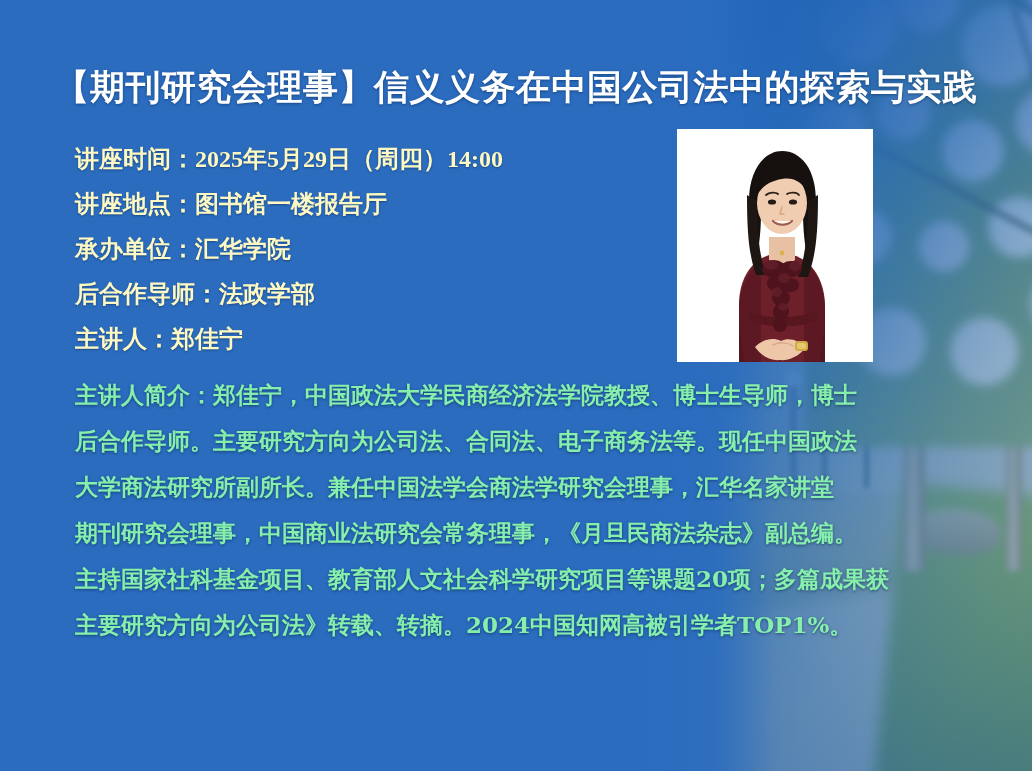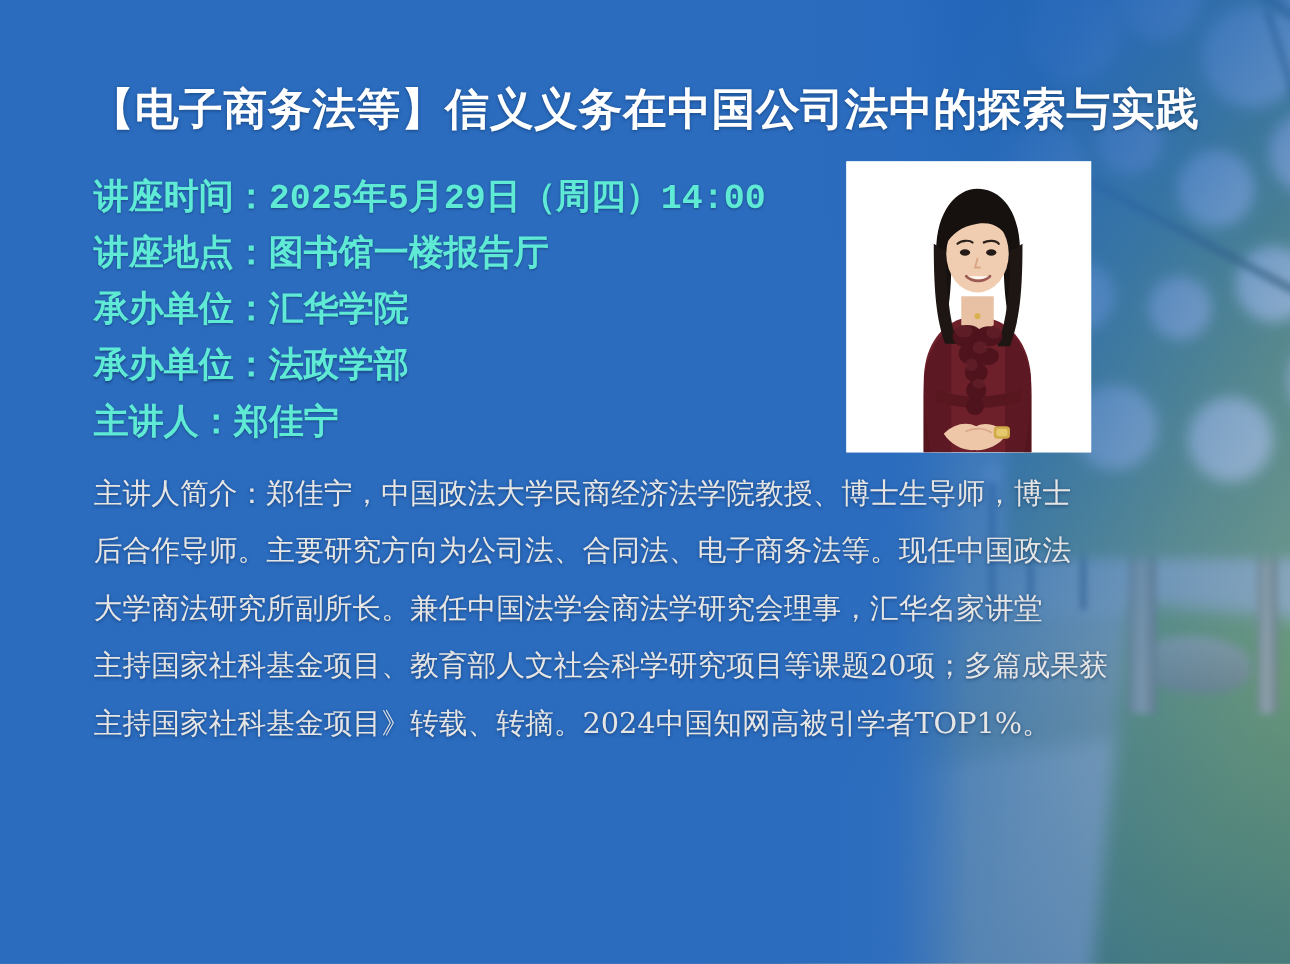--- a/index.html
+++ b/index.html
@@ -157,25 +157,25 @@
     white-space: nowrap;
   }
 
   .info-block {
     position: absolute;
     left: 75px;
     top: 137px;
     width: 600px;
   }
   .info-line {
-    font-family: Liberation Mono, monospace;
+    font-family: Liberation Serif, serif;
     font-weight: 700;
-    font-size: 28px;
+    font-size: 24px;
     line-height: 45px;
-    color: #5eead4;
+    color: #fef9c3;
     text-shadow: 0 1px 2px rgba(10,40,80,.5);
     white-space: nowrap;
   }
 
   .portrait {
     position: absolute;
     left: 677px;
     top: 129px;
     width: 196px;
     height: 233px;
@@ -185,24 +185,24 @@
   .portrait svg { display: block; width: 100%; height: 100%; }
 
   .bio-block {
     position: absolute;
     left: 75px;
     top: 372px;
     width: 895px;
   }
   .bio-line {
     font-family: "DejaVu Serif", "Liberation Serif", serif;
-    font-weight: 400;
+    font-weight: 700;
     font-size: 23px;
     line-height: 46px;
-    color: #e5e5e5;
+    color: #86efac;
     text-shadow: 0 1px 3px rgba(10,40,80,.65);
     white-space: nowrap;
   }
 </style>
 </head>
 <body>
 
 <div id="poster">
 
   <div class="bg-layer">
@@ -232,27 +232,27 @@
     <div class="bg-branch b2"></div>
     <div class="bg-branch b3"></div>
     <div class="bg-tint"></div>
     <div class="bg-tint2"></div>
     <div class="bg-solidleft"></div>
     <div class="bg-solidleft2"></div>
   </div>
 
   <div class="content">
 
-    <div class="poster-title">【电子商务法等】信义义务在中国公司法中的探索与实践</div>
+    <div class="poster-title">【期刊研究会理事】信义义务在中国公司法中的探索与实践</div>
 
     <div class="info-block">
       <div class="info-line">讲座时间：2025年5月29日（周四）14:00</div>
       <div class="info-line">讲座地点：图书馆一楼报告厅</div>
       <div class="info-line">承办单位：汇华学院</div>
-      <div class="info-line">承办单位：法政学部</div>
+      <div class="info-line">后合作导师：法政学部</div>
       <div class="info-line">主讲人：郑佳宁</div>
     </div>
 
     <div class="portrait">
       <svg viewBox="0 0 196 233" xmlns="http://www.w3.org/2000/svg" aria-hidden="true">
         <rect x="0" y="0" width="196" height="233" fill="#ffffff"></rect>
 
         <path d="M62 233 L62 176 C62 150 74 132 92 126 L116 126 C136 132 148 152 148 178 L148 233 Z" fill="#6d1f2a"></path>
 
         <path d="M62 233 L62 182 C62 160 70 142 84 133 L84 233 Z" fill="#5d1923"></path>
@@ -310,18 +310,19 @@
 
         <rect x="118" y="212" width="13" height="10" rx="3" fill="#cfa94a"></rect>
         <rect x="120" y="214" width="9" height="6" rx="2" fill="#e6c96d"></rect>
       </svg>
     </div>
 
     <div class="bio-block">
       <div class="bio-line">主讲人简介：郑佳宁，中国政法大学民商经济法学院教授、博士生导师，博士</div>
       <div class="bio-line">后合作导师。主要研究方向为公司法、合同法、电子商务法等。现任中国政法</div>
       <div class="bio-line">大学商法研究所副所长。兼任中国法学会商法学研究会理事，汇华名家讲堂</div>
+      <div class="bio-line">期刊研究会理事，中国商业法研究会常务理事，《月旦民商法杂志》副总编。</div>
       <div class="bio-line">主持国家社科基金项目、教育部人文社会科学研究项目等课题20项；多篇成果获</div>
-      <div class="bio-line">主持国家社科基金项目》转载、转摘。2024中国知网高被引学者TOP1%。</div>
+      <div class="bio-line">主要研究方向为公司法》转载、转摘。2024中国知网高被引学者TOP1%。</div>
     </div>
 
   </div>
 </div>
 
 </body></html>

